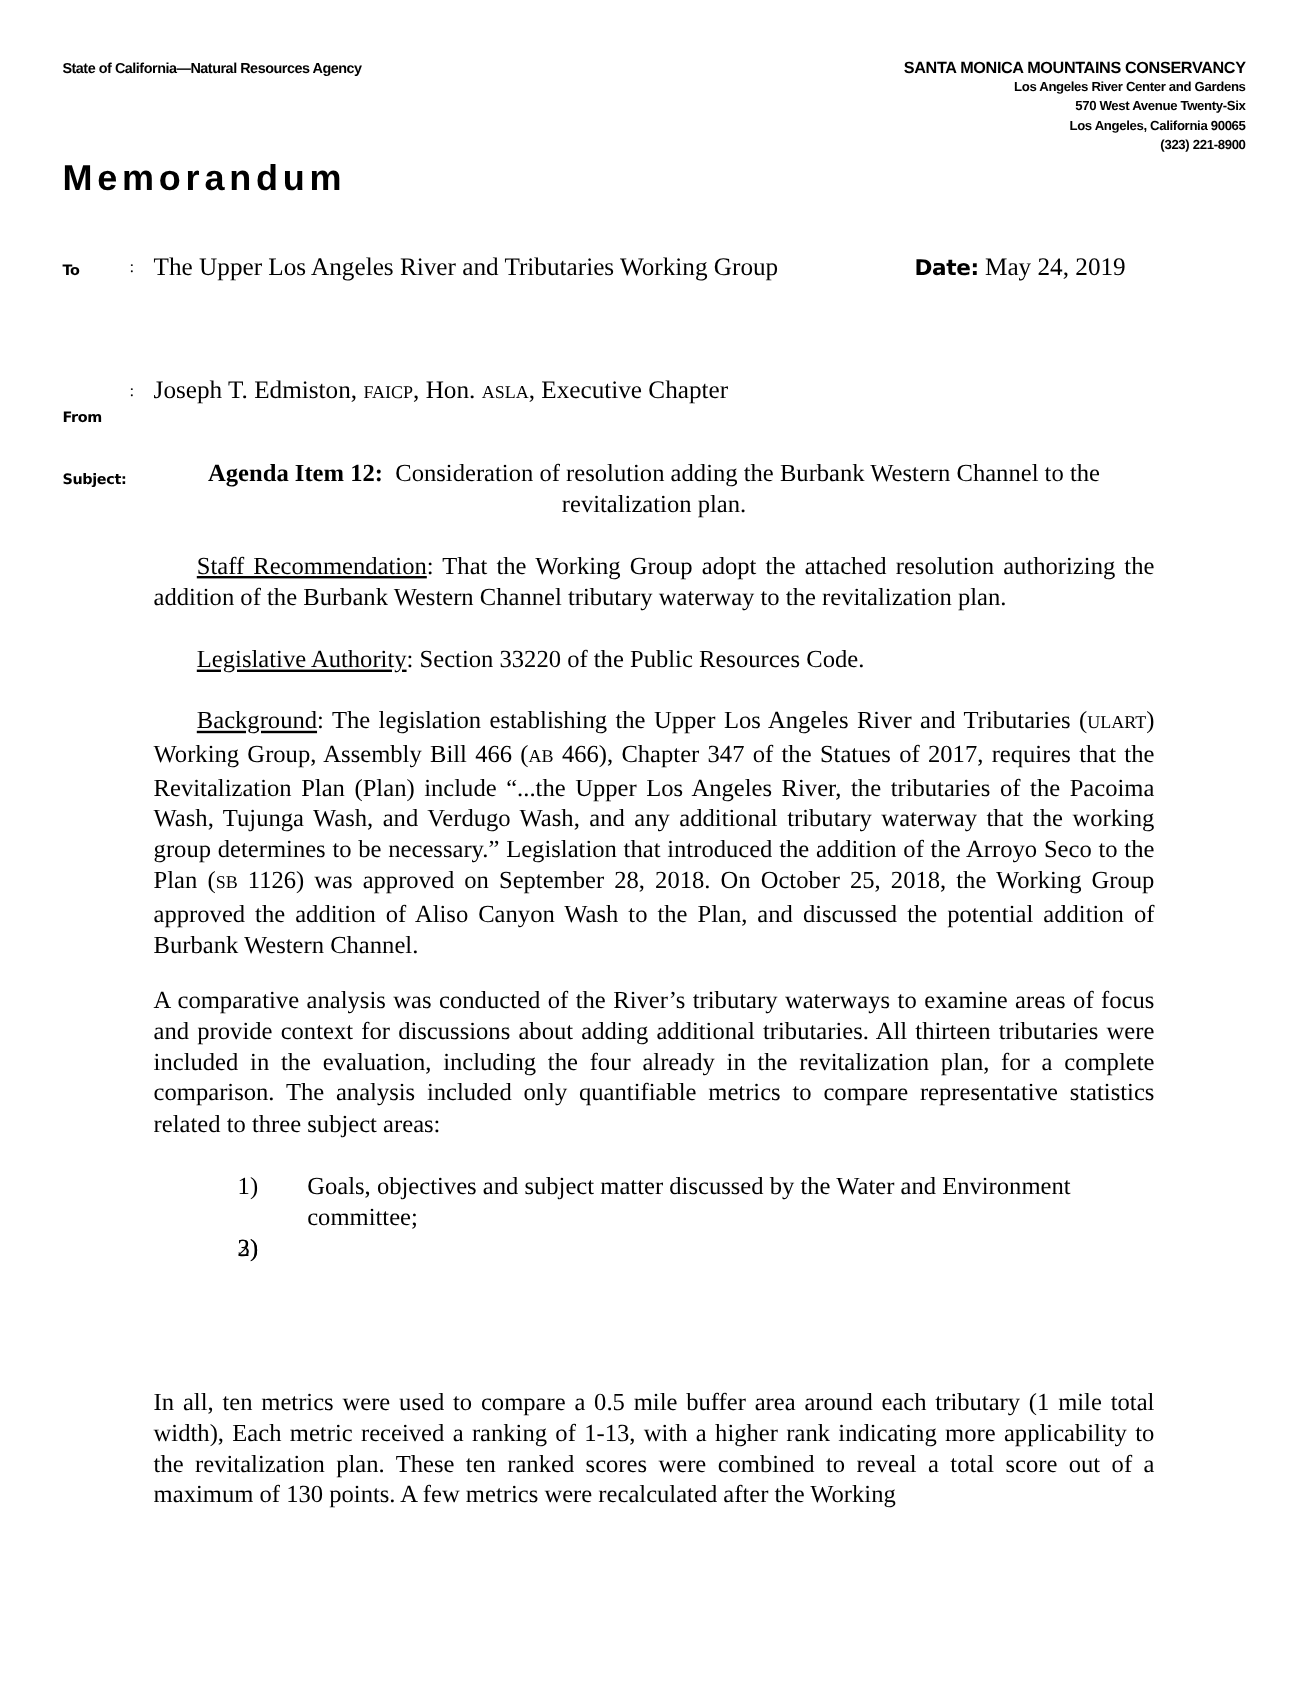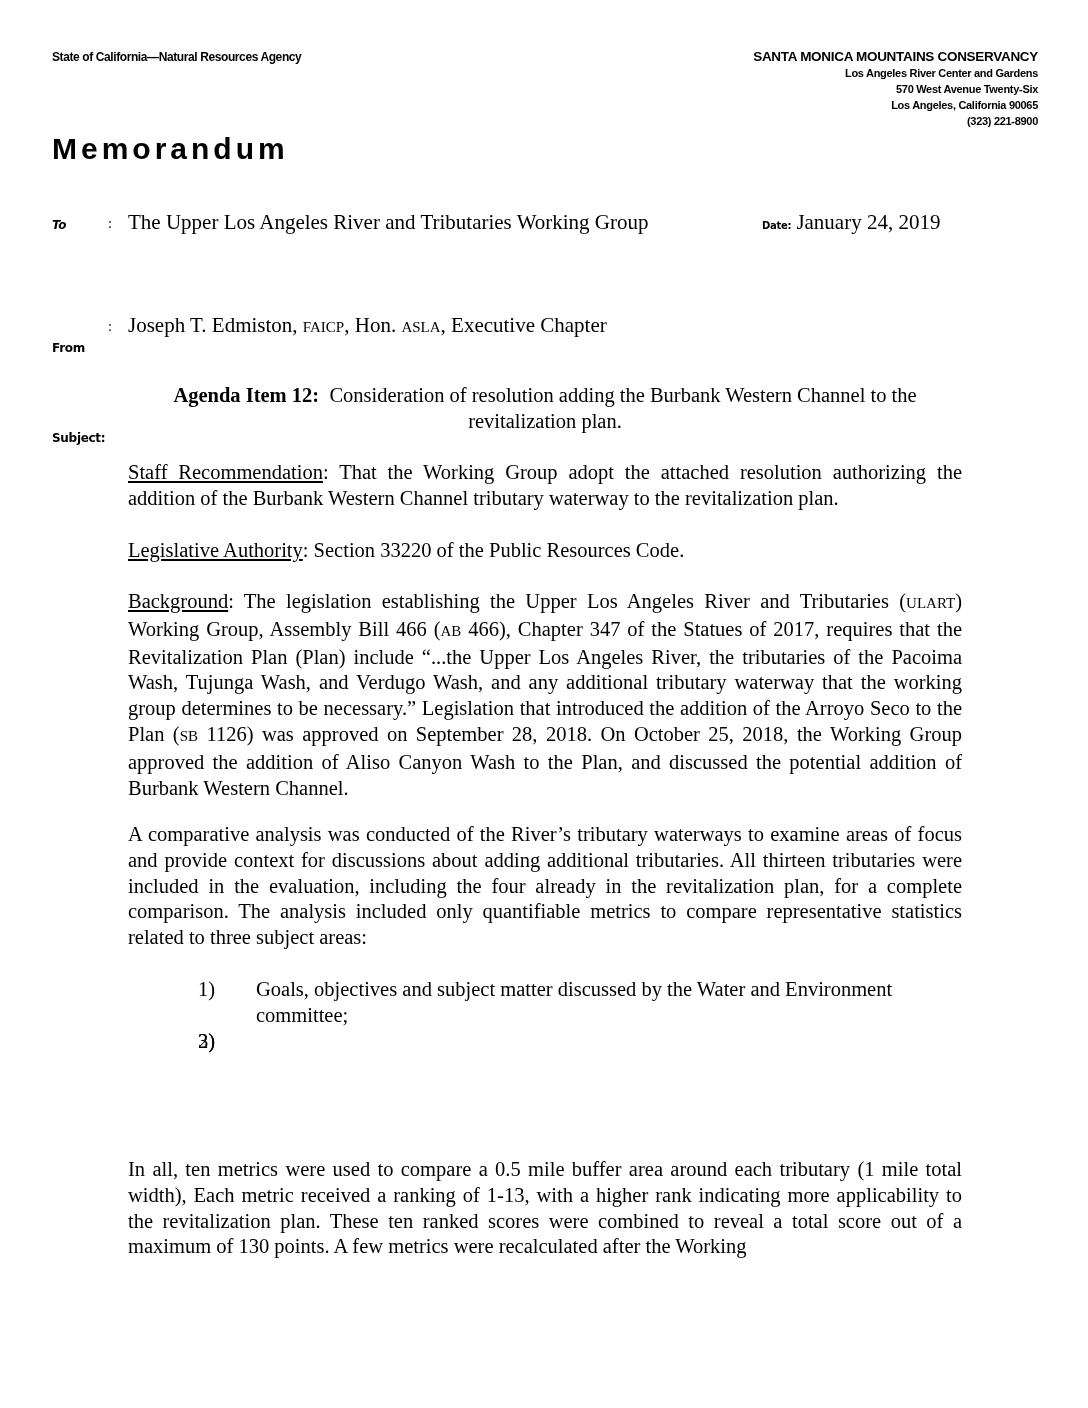--- a/index.html
+++ b/index.html
@@ -9,62 +9,62 @@
   .agency { position: absolute; left: 52px; top: 50px; font-size: 12px; letter-spacing: -0.4px; }
   .org { position: absolute; right: 50px; top: 48px; text-align: right; }
   .org .name { font-size: 13.5px; letter-spacing: -0.3px; line-height: 17px; text-align: center; }
   .org .addr { font-size: 11px; line-height: 16px; letter-spacing: -0.3px; }
   .memo-title { position: absolute; left: 52px; top: 132px; font-size: 30px; letter-spacing: 4px; }
   .hdr-row { position: absolute; left: 52px; font-size: 22px; }
   .hdr-label { position: absolute; left: 0; font-size: 12px; font-family: "DejaVu Sans", sans-serif; font-weight: bold; letter-spacing: -0.3px; }
   .hdr-colon { position: absolute; font-size: 14px; }
   .hdr-val { position: absolute; left: 76px; white-space: nowrap; font-size: 21px; }
   .date { position: absolute; left: 762px; top: 210px; white-space: nowrap; font-size: 21px; }
-  .date .lbl { font-family: "DejaVu Sans", sans-serif; font-weight: bold; font-size: 10px; letter-spacing: -0.3px; }
+  .date .lbl { font-family: "DejaVu Sans", sans-serif; font-weight: bold; font-size: 18px; letter-spacing: -0.3px; }
   .small-caps { font-size: 15px; }
   .body-block { position: absolute; left: 128px; width: 834px; font-size: 20.5px; line-height: 25.8px; text-align: justify; }
-  u { text-decoration: underline; }
+  u { text-decoration: underline; margin-left: 36px; }
   .list { position: absolute; left: 198px; width: 764px; font-size: 20.5px; line-height: 25.8px; }
   .li { position: relative; padding-left: 58px; }
   .li .num { position: absolute; left: 0; top: 0; }
 </style>
 </head>
 <body>
 
 <div class="agency sans">State of California—Natural Resources Agency</div>
 
 <div class="org sans">
   <div class="name">SANTA MONICA MOUNTAINS CONSERVANCY</div>
   <div class="addr">Los Angeles River Center and Gardens</div>
   <div class="addr">570 West Avenue Twenty-Six</div>
   <div class="addr">Los Angeles, California 90065</div>
   <div class="addr">(323) 221-8900</div>
 </div>
 
 <div class="memo-title sans">Memorandum</div>
 
 <div class="hdr-row serif" style="top:210px;">
-  <span class="hdr-label" style="top:8px;font-style:italic;">To</span>
+  <span class="hdr-label" style="top:8px;">To</span>
   <span class="hdr-colon" style="left:56px; top:6px;">:</span>
   <span class="hdr-val">The Upper Los Angeles River and Tributaries Working Group</span>
 </div>
 
 <div class="date serif">
   <span class="lbl">Date:</span>
-  <span>January 24, 2019</span>
+  <span>May 24, 2019</span>
 </div>
 
 <div class="hdr-row serif" style="top:313px;">
   <span class="hdr-label" style="top:8px;margin-top:20px;">From</span>
   <span class="hdr-colon" style="left:56px; top:6px;">:</span>
   <span class="hdr-val"><span>Joseph T. Edmiston,</span> <span class="small-caps">FAICP</span><span>, Hon.</span> <span class="small-caps">ASLA</span><span>, Executive Chapter</span></span>
 </div>
 
 <div class="hdr-row serif" style="top:383px;">
-  <span class="hdr-label" style="top:9px;margin-top:39px;">Subject:</span>
+  <span class="hdr-label" style="top:9px;">Subject:</span>
 </div>
 <div class="body-block serif" style="top:383px; text-align:center;">
   <b>Agenda Item 12:</b>&nbsp;
   <span>Consideration of resolution adding the Burbank Western Channel to the revitalization plan.</span>
 </div>
 
 <div class="body-block serif" style="top:460px;">
   <u>Staff Recommendation</u><span>:  That the Working Group adopt the attached resolution authorizing the addition of the Burbank Western Channel tributary waterway to the revitalization plan.</span>
 </div>
 

